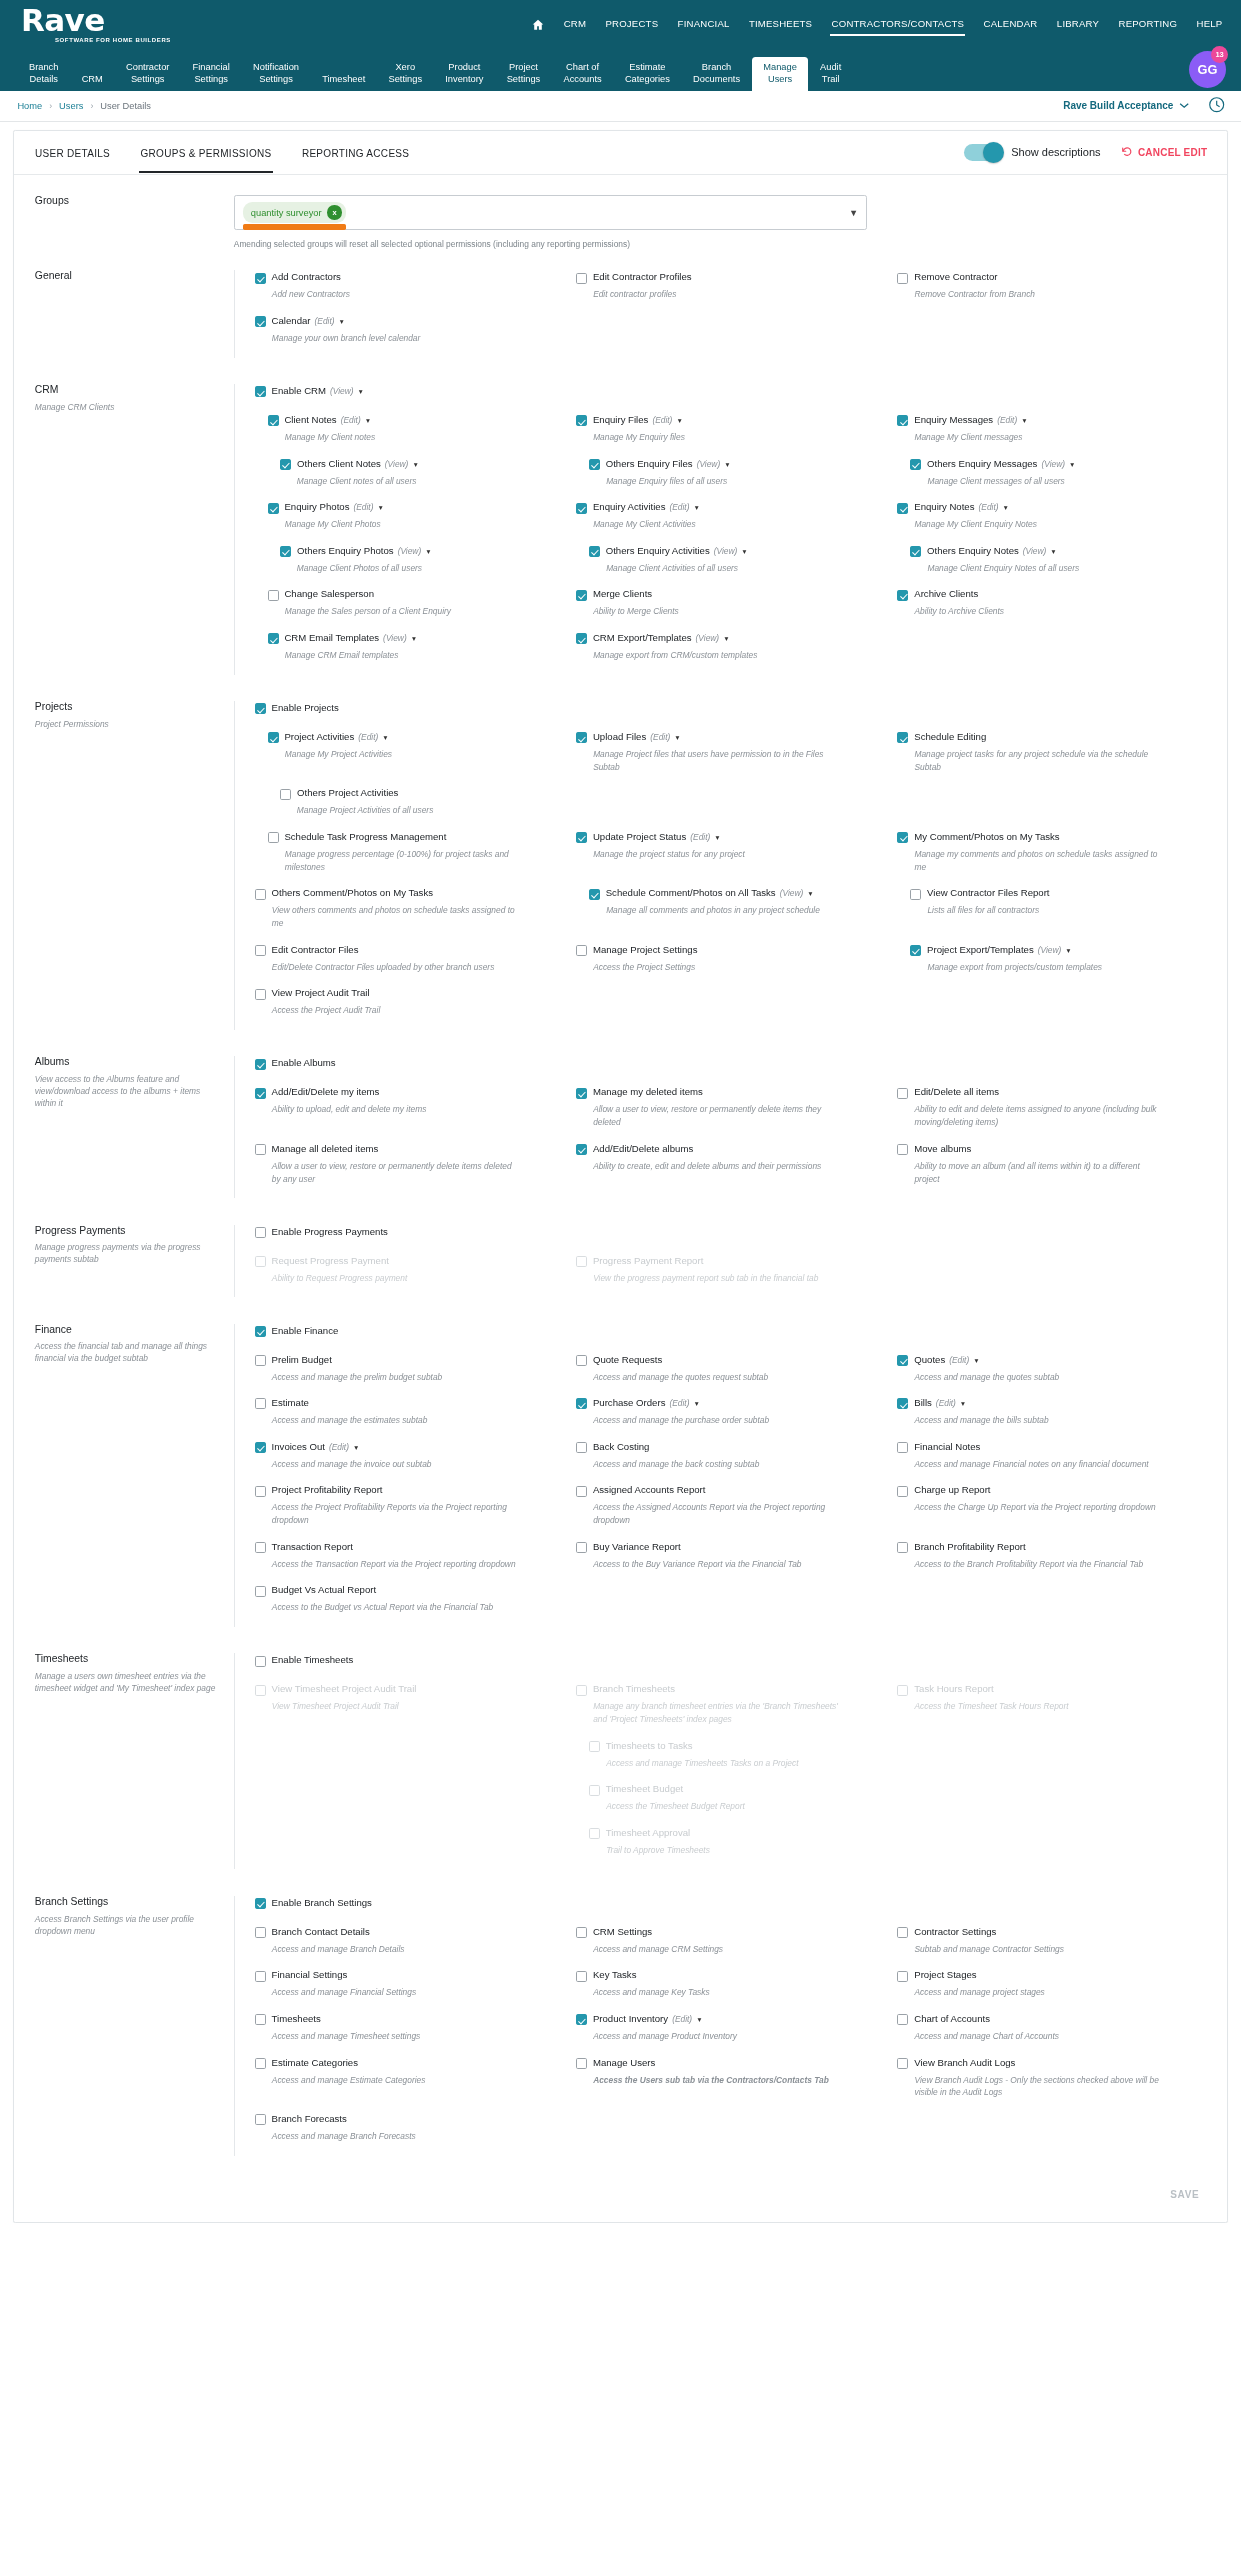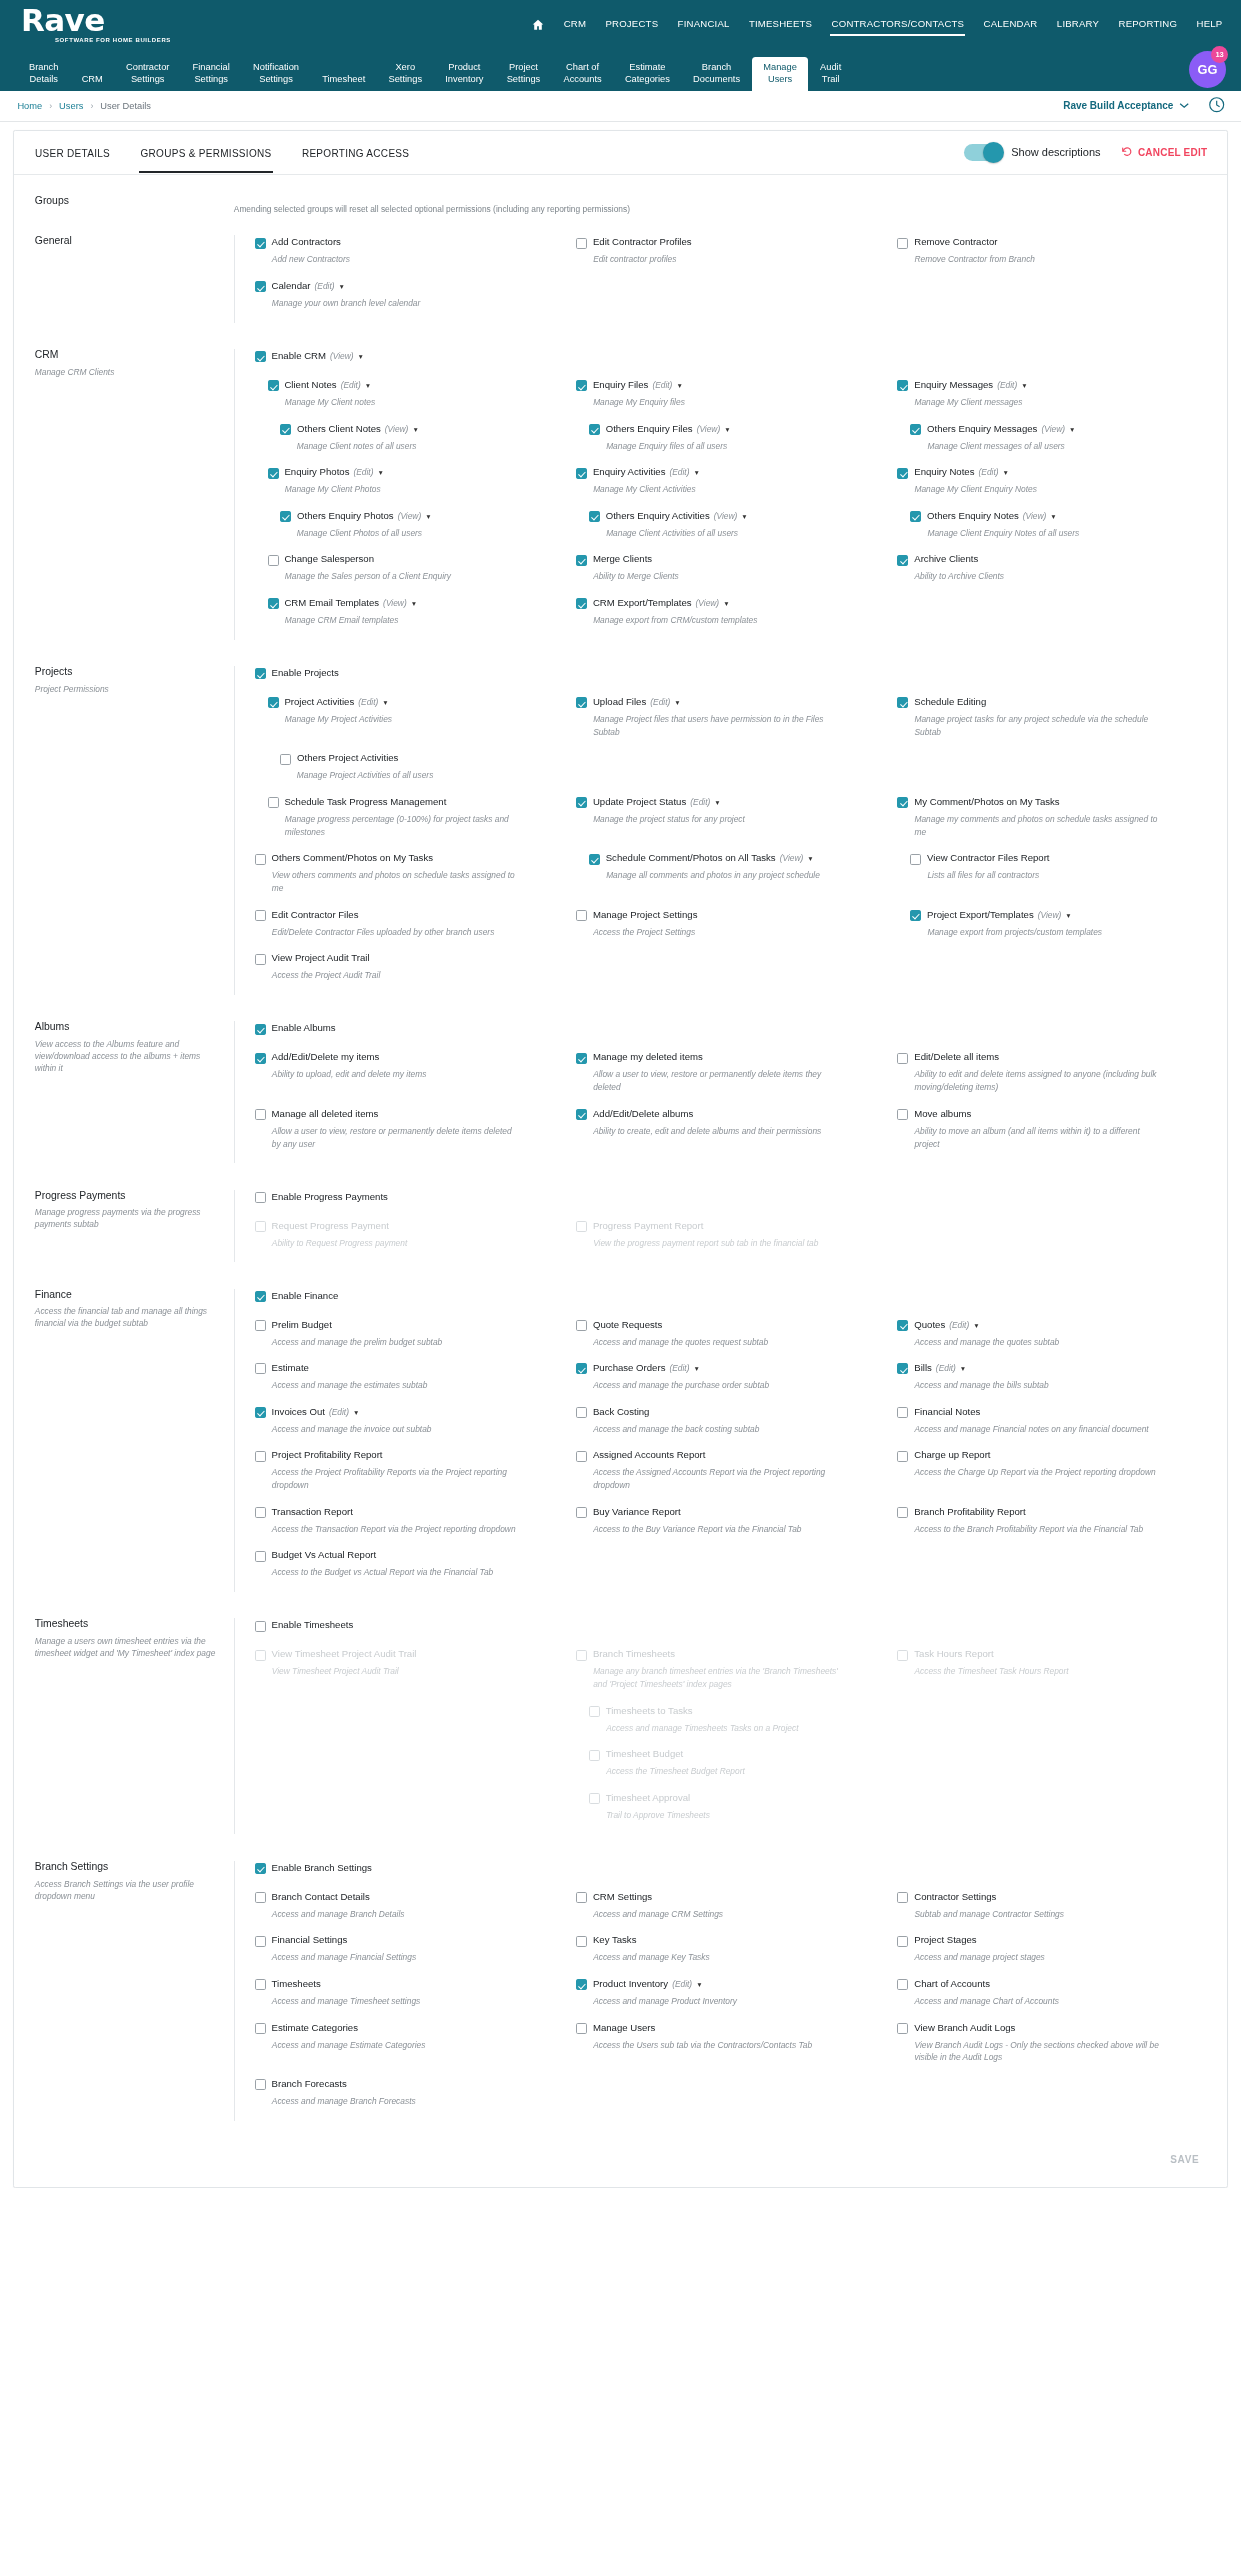--- a/index.html
+++ b/index.html
@@ -452,20 +452,28 @@
         <span>CANCEL EDIT</span>
       </div>
     </div>
   </div>
 
   <div class="groupsrow">
     <div class="sectlabelcol">
       <div class="sect-title">Groups</div>
     </div>
     <div class="groups-field">
+      <div class="select-box">
+        <span class="chip">
+          <span class="chip-label">quantity surveyor</span>
+          <span class="chip-x">x</span>
+          <span class="chip-underline"></span>
+        </span>
+        <span class="select-caret">▼</span>
+      </div>
       <div class="hint">Amending selected groups will reset all selected optional permissions (including any reporting permissions)</div>
     </div>
   </div>
 
   <div id="sections-slot">
       <div class="section">
         <div class="sectlabelcol">
           <div class="sect-title">General</div>
         </div>
         <div class="perms">
@@ -1352,21 +1360,21 @@
               </div>
               <div class="perm-desc" style="margin-left: 17px;">Access and manage Estimate Categories</div>
             </div>
             <div class="cell">
               <div class="perm">
                 <div class="cbox"></div>
                 <div class="perm-text">
                   <span class="perm-name">Manage Users</span>
                 </div>
               </div>
-              <div class="perm-desc" style="">Access the Users sub tab via the Contractors/Contacts Tab</div>
+              <div class="perm-desc" style=" font-weight: bold;">Access the Users sub tab via the Contractors/Contacts Tab</div>
             </div>
             <div class="cell">
               <div class="perm">
                 <div class="cbox"></div>
                 <div class="perm-text">
                   <span class="perm-name">View Branch Audit Logs</span>
                 </div>
               </div>
               <div class="perm-desc" style="margin-left: 17px;">View Branch Audit Logs - Only the sections checked above will be visible in the Audit Logs</div>
             </div>

